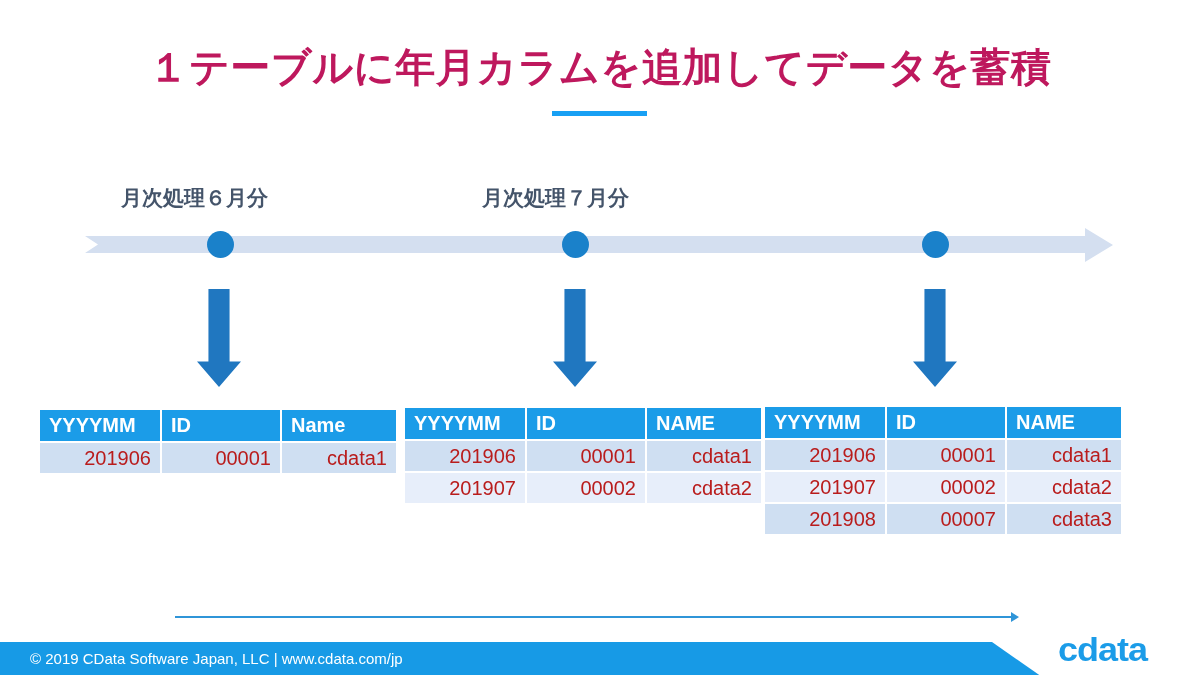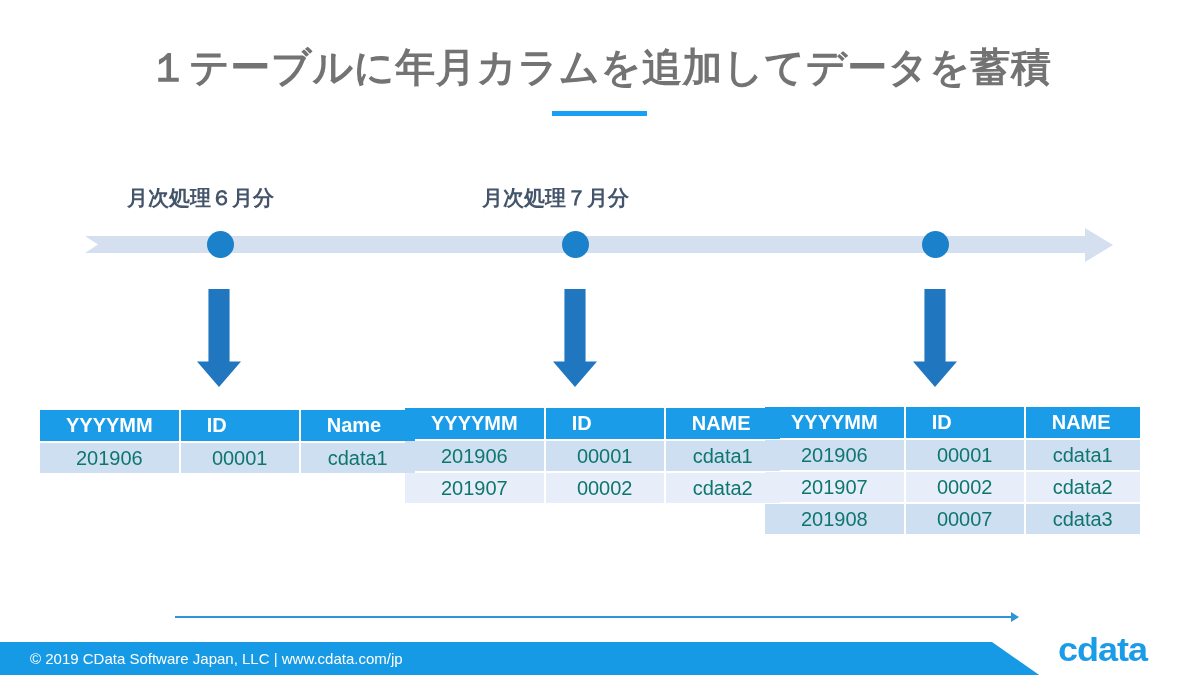--- a/index.html
+++ b/index.html
@@ -3,30 +3,30 @@
 <meta charset="utf-8">
 <style>
   html,body{margin:0;padding:0;background:#fff;}
   .slide{
     position:relative;width:1200px;height:675px;background:#ffffff;overflow:hidden;
     font-family:"Liberation Sans","DejaVu Sans",sans-serif;
   }
   
   .title{
     position:absolute;top:40px;left:0;width:100%;text-align:center;
-    font-size:40px;font-weight:bold;color:#737373;letter-spacing:0.5px;margin:0;
+    font-size:40px;font-weight:bold;color:#be185d;letter-spacing:0.5px;margin:0;
   }
   .title-underline{
     position:absolute;left:552px;top:111px;width:95px;height:5px;background:#18a0f4;
   }
   
   .tl-label{
     position:absolute;top:184px;font-size:21px;font-weight:bold;color:#44546a;white-space:nowrap;
   }
-  .tl-label.l1{left:127px;}
+  .tl-label.l1{left:121px;}
   .tl-label.l2{left:482px;}
   .tl-label.l3{left:841px;}
   
   .tl-bar{
     position:absolute;left:85px;top:236px;width:1000px;height:17px;background:#d4dff0;
     clip-path:polygon(0 0,100% 0,100% 100%,0 100%,13px 50%);
   }
   .tl-arrowhead{
     position:absolute;left:1085px;top:228px;width:0;height:0;
     border-top:17px solid transparent;border-bottom:17px solid transparent;
@@ -47,24 +47,24 @@
   .down-arrow.a2{left:553px;}
   .down-arrow.a3{left:913px;}
   
   .tblwrap{position:absolute;}
   .tblwrap.t1{left:38px;top:408px;}
   .tblwrap.t2{left:403px;top:406px;}
   .tblwrap.t3{left:763px;top:405px;}
   table.dtable{border-collapse:separate;border-spacing:2px;}
   table.dtable th{
     background:#1b9ce8;color:#ffffff;font-size:20px;font-weight:bold;text-align:left;
-    padding:2px 26px;height:27px;
+    padding:2px 9px;height:27px;
   }
   table.dtable td{
-    color:#0f766e;font-size:20px;text-align:center;padding:2px 9px;height:26px;
+    color:#b91c1c;font-size:20px;text-align:right;padding:2px 9px;height:26px;
   }
   table.dtable tr.odd td{background:#cfdff2;}
   table.dtable tr.even td{background:#e7eefa;}
   col.c1{width:120px;} col.c2{width:118px;} col.c3{width:114px;}
   
   .divider-line{position:absolute;left:175px;top:616px;width:836px;height:2px;background:#2f95d8;}
   .divider-tip{
     position:absolute;left:1011px;top:612px;width:0;height:0;
     border-top:5px solid transparent;border-bottom:5px solid transparent;
     border-left:8px solid #2f95d8;

